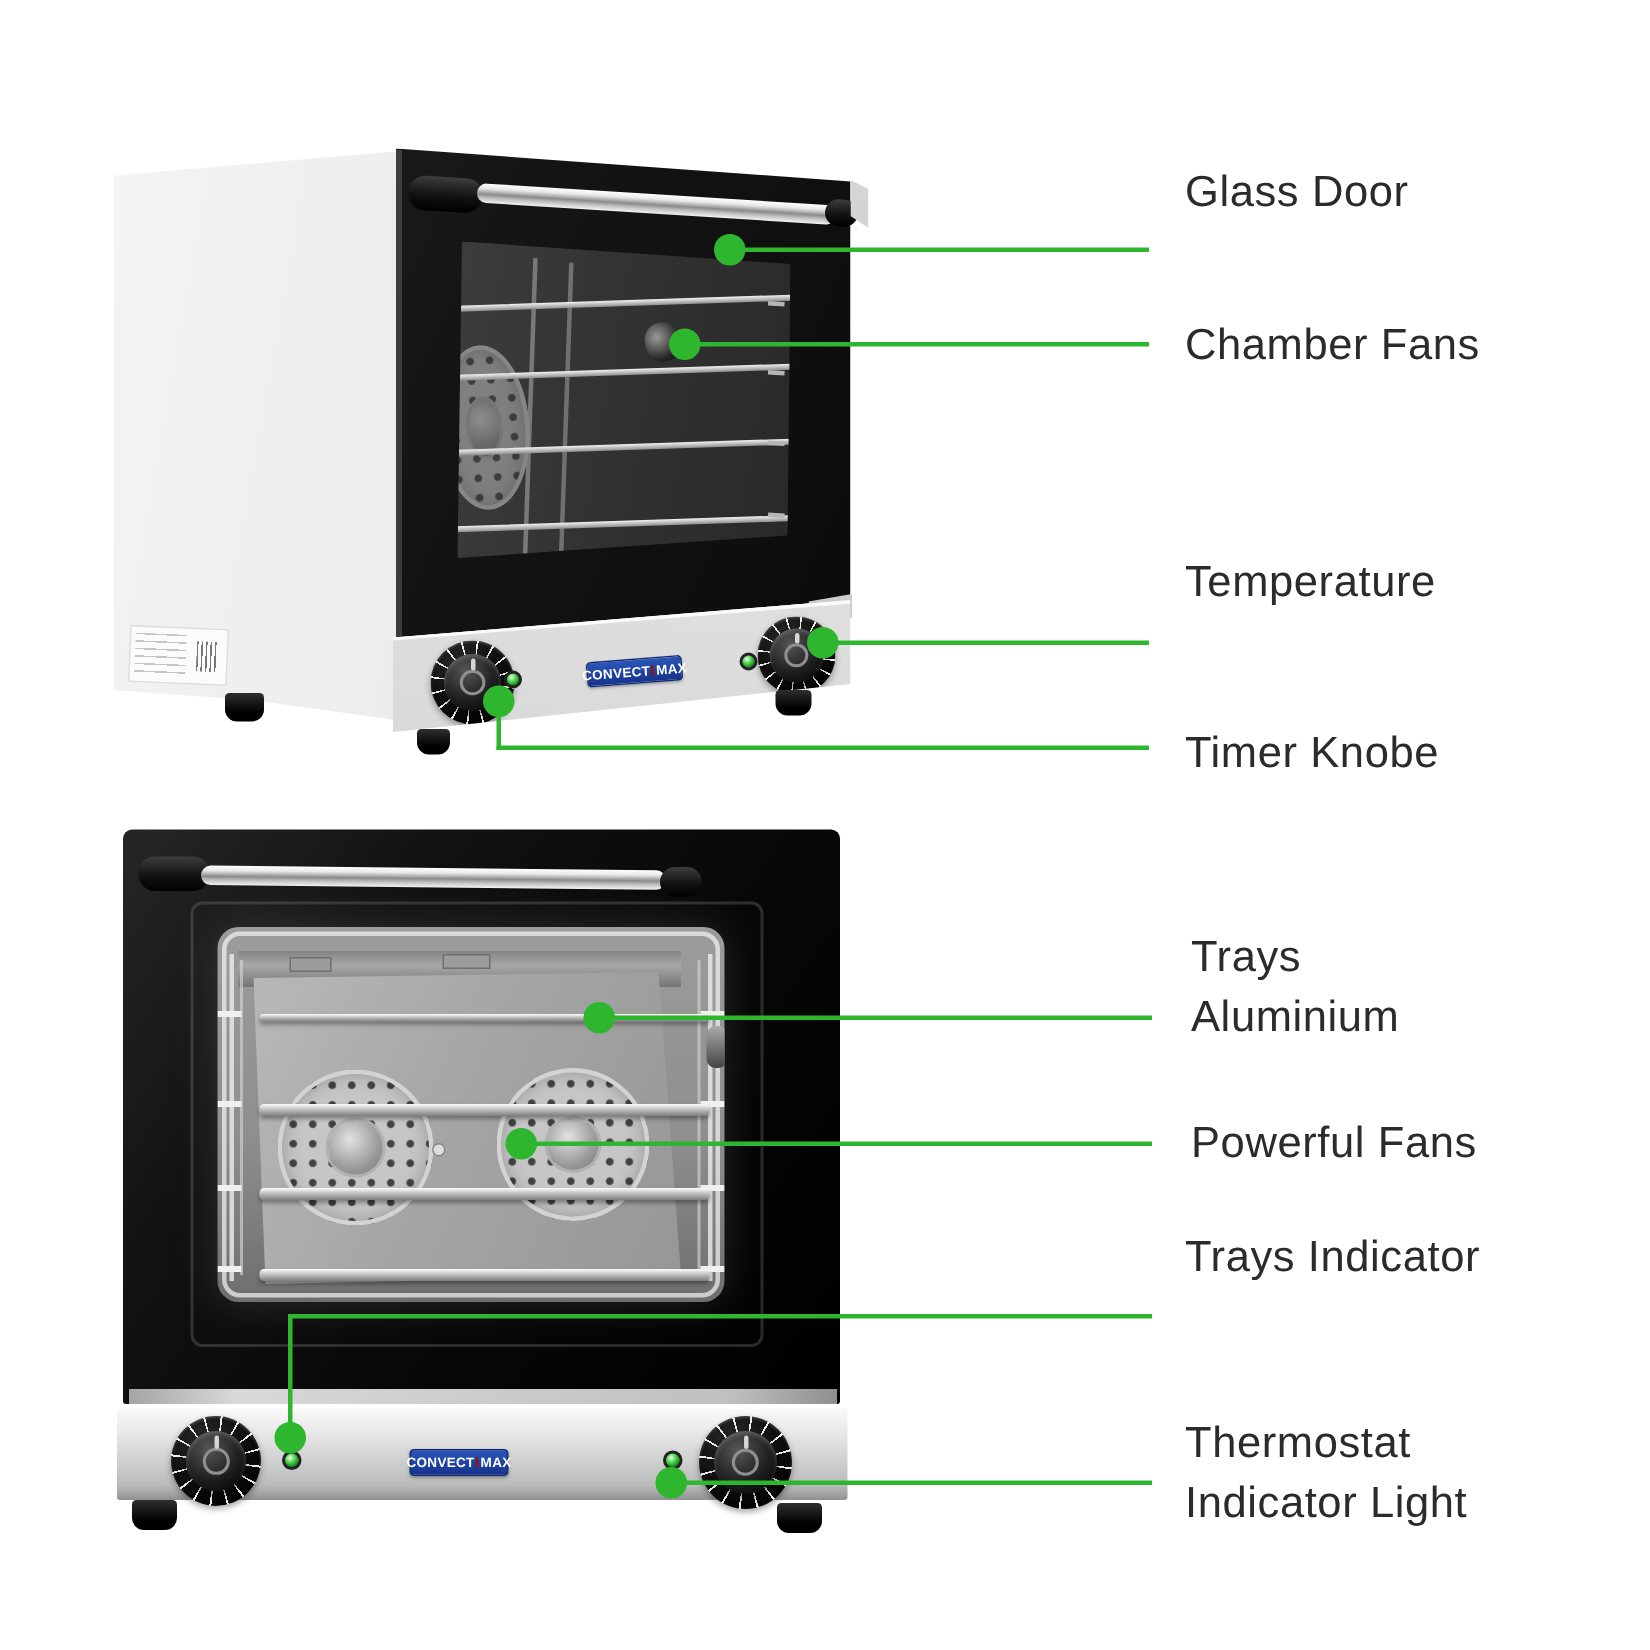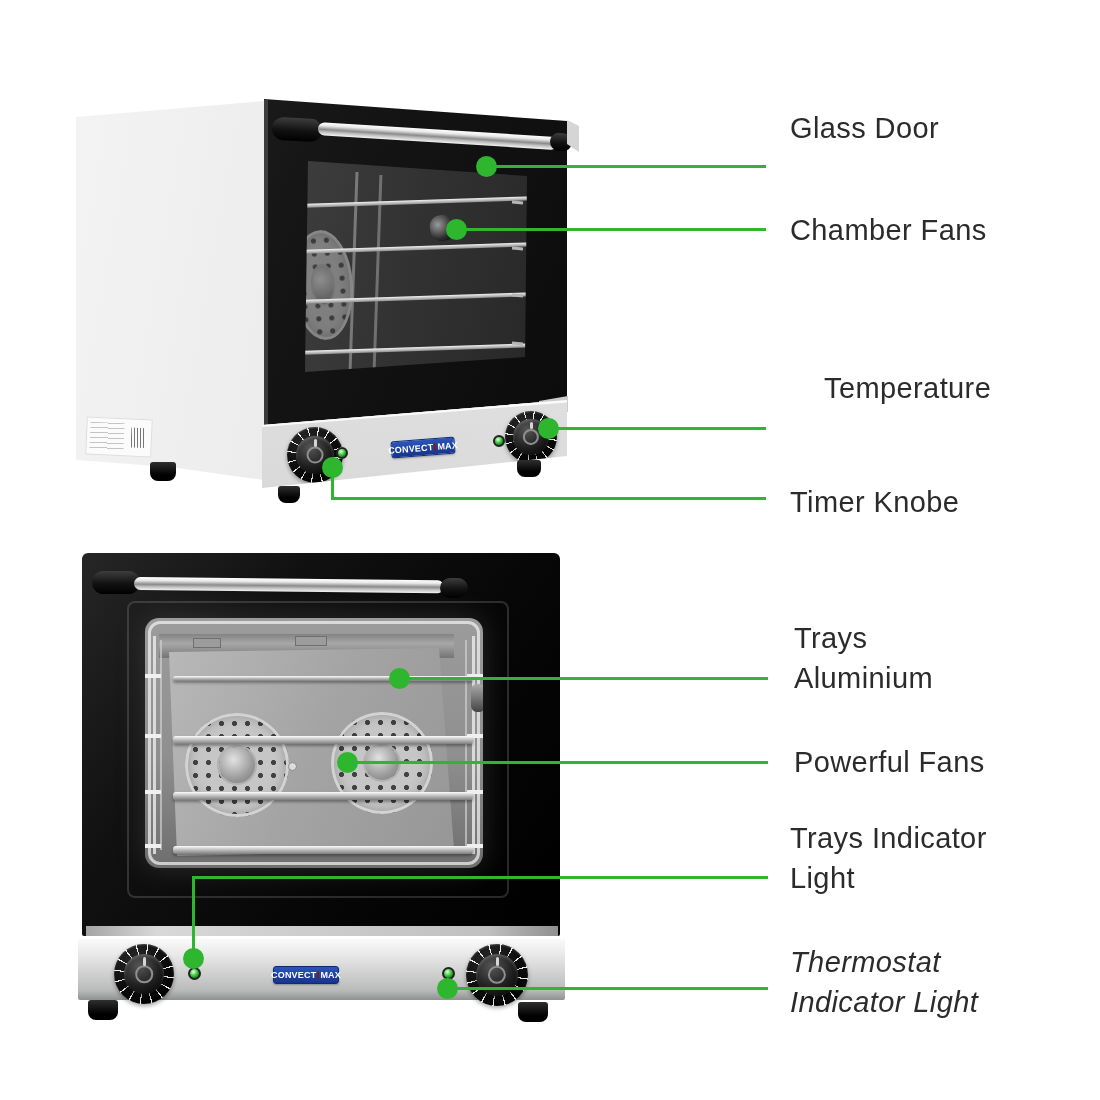--- a/index.html
+++ b/index.html
@@ -201,21 +201,21 @@
       <div class="hline" style="left:456px;top:228px;width:310px;"></div>
       <div class="dot" style="left:446px;top:219px;"></div>
       <div class="label" style="left:790px;top:210px;">
         <span>Chamber Fans</span>
       </div>
     </div>
 
     <div>
       <div class="hline" style="left:548px;top:427px;width:218px;"></div>
       <div class="dot" style="left:538px;top:418px;"></div>
-      <div class="label" style="left:824px;top:368px;text-align:right;">
+      <div class="label" style="left:790px;top:368px;text-align:right;">
         <span>Temperature</span>
       </div>
     </div>
 
     <div>
       <div class="vline" style="left:331px;top:467px;height:33px;"></div>
       <div class="hline" style="left:331px;top:497px;width:435px;"></div>
       <div class="dot" style="left:322px;top:457px;"></div>
       <div class="label" style="left:790px;top:482px;">
         <span>Timer Knobe</span>
@@ -238,27 +238,26 @@
         <span>Powerful Fans</span>
       </div>
     </div>
 
     <div>
       <div class="hline" style="left:192px;top:876px;width:576px;"></div>
       <div class="vline" style="left:192px;top:876px;height:82px;"></div>
       <div class="dot" style="left:183px;top:948px;"></div>
       <div class="label" style="left:790px;top:818px;">
         <span>Trays Indicator</span>
-        <span>Light</span>
       </div>
     </div>
 
     <div>
       <div class="hline" style="left:447px;top:987px;width:321px;"></div>
       <div class="dot" style="left:437px;top:978px;"></div>
-      <div class="label" style="left:790px;top:942px;font-style:italic;">
+      <div class="label" style="left:790px;top:942px;">
         <span>Thermostat</span>
         <span>Indicator Light</span>
       </div>
     </div>
 
   </div>
 </div>
 
 </body></html>

